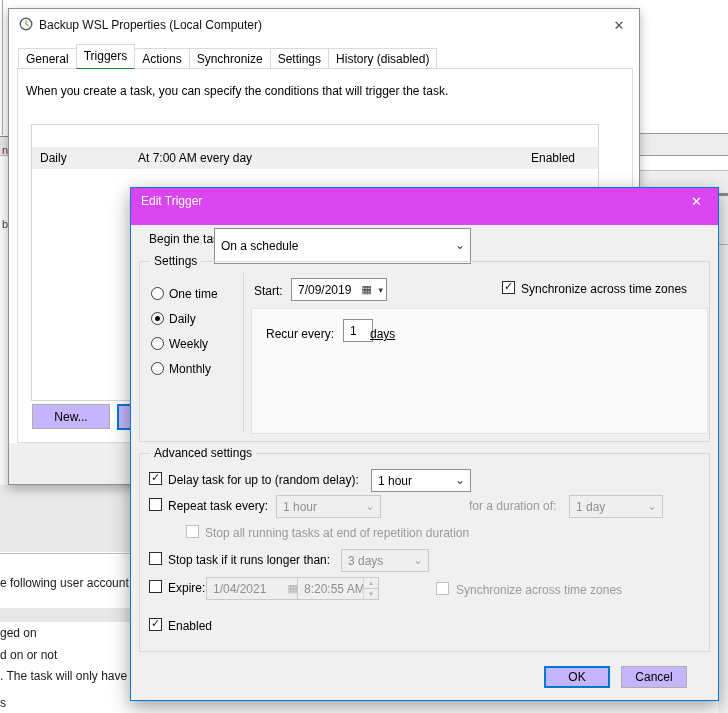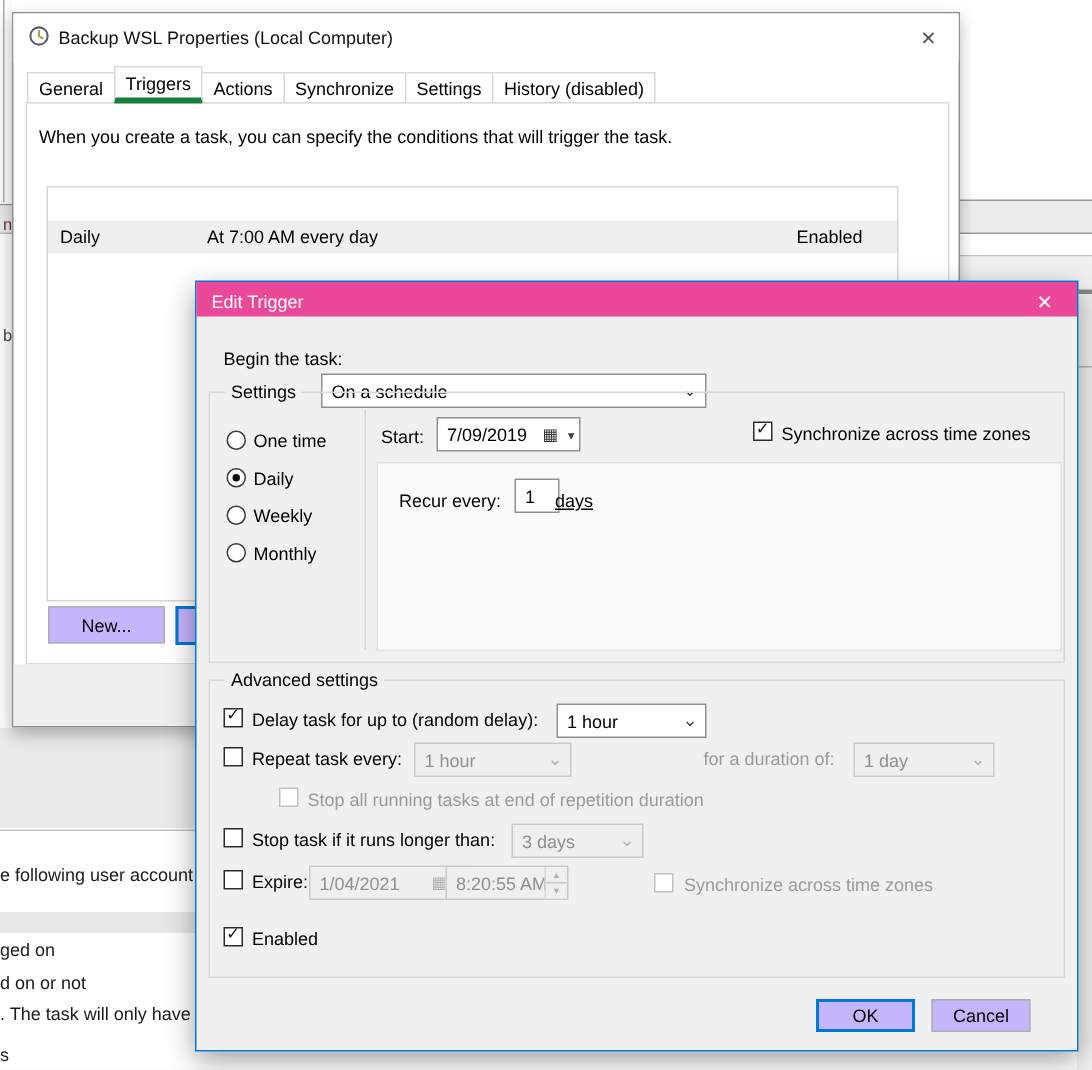--- a/index.html
+++ b/index.html
@@ -74,37 +74,37 @@
     left:8px; top:8px; width:632px; height:477px; background:#ffffff;
     border:1px solid #8f8f8f; box-shadow:0 4px 10px rgba(0,0,0,.28); z-index:10;
   }
   .p-titlebar { position:absolute; left:0; top:0; right:0; height:32px; background:#fff; }
   .p-title { position:absolute; left:30px; top:9px; white-space:nowrap; color:#111; }
   .p-close { position:absolute; right:8px; top:5px; width:24px; height:22px;
     display:flex; align-items:center; justify-content:center; color:#555; font-size:13px; }
   .p-tabs { position:absolute; left:9px; top:39px; display:flex; align-items:flex-end; z-index:3; }
   .tab { height:21px; line-height:21px; padding:0 7px; background:#ffffff;
     border:1px solid #d9d9d9; margin-right:-1px; color:#000; white-space:nowrap; }
-  .tab.active { height:25px; line-height:23px; margin-top:-4px; border-bottom:4px solid #15803d; position:relative; z-index:4; }
+  .tab.active { height:25px; line-height:23px; margin-top:-4px; border-bottom:1px solid #15803d; position:relative; z-index:4; }
   .p-page { position:absolute; left:8px; top:59px; width:616px; height:375px; background:#ffffff; border:1px solid #dcdcdc; }
   .p-bottom { position:absolute; left:0; top:434px; width:630px; height:41px; background:#efefef; }
 
   .trigger-list { position:absolute; left:13px; top:55px; width:568px; height:277px; background:#fff; border:1px solid #d5d5d5; }
   .tl-header { position:absolute; left:0; top:0; right:0; height:22px; background:#fff; border-bottom:1px solid #ececec; }
   .tl-h { position:absolute; top:4px; white-space:nowrap; color:#000; }
   .tl-vsep { position:absolute; top:0; width:1px; height:22px; background:#e0e0e0; }
   .tl-row { position:absolute; left:0; top:22px; right:0; height:22px; background:#efefef; }
   .tl-c { position:absolute; top:4px; white-space:nowrap; color:#000; }
 
   
   .edit-dialog {
     left:130px; top:187px; width:589px; height:514px; background:#f0f0f0;
     border:1px solid #0078d7; box-shadow:0 6px 18px rgba(0,0,0,.38); z-index:20;
   }
-  .e-titlebar { position:absolute; left:0; top:0; right:0; height:23px; background:#ec4899; }
+  .e-titlebar { position:absolute; left:0; top:0; right:0; height:37px; background:#d946ef; }
   .e-title { position:absolute; left:10px; top:6px; color:#ffffff; white-space:nowrap; }
   .e-close { position:absolute; right:0; top:0; width:43px; height:27px;
     display:flex; align-items:center; justify-content:center; color:#ffffff; font-size:13px; }
   .recur-panel { position:absolute; left:120px; top:120px; width:457px; height:126px; background:#fafafa; border:1px solid #e2e2e2; }
   .vsep { position:absolute; left:112px; top:85px; width:1px; height:160px; background:#d6d6d6; }
   .txtinput { position:absolute; background:#fff; border:1px solid #8f8f8f; text-align:center; color:#000;
     display:flex; align-items:center; padding-left:6px; }
 </style>
 </head>
 <body>
@@ -181,21 +181,21 @@
   <div class="p-bottom"></div>
 </div>
 
 <div class="abs edit-dialog">
   <div class="e-titlebar">
     <span class="e-title">Edit Trigger</span>
     <span class="e-close">✕</span>
   </div>
 
   <span class="lbl" style="left:18px; top:44px;">Begin the task:</span>
-  <div class="combo" style="left:83px; top:40px; width:257px; height:23px;margin-top:21px;">
+  <div class="combo" style="left:83px; top:40px; width:257px; height:36px;">
     <span>On a schedule</span>
     <span class="chev">⌄</span>
   </div>
 
   <div class="groupbox" style="left:8px; top:73px; width:571px; height:181px;">
     <span class="gb-label">Settings</span>
   </div>
 
   <span class="radio" style="left:20px; top:99px;" data-checked="false"></span>
   <span class="lbl" style="left:38px; top:99px;">One time</span>

